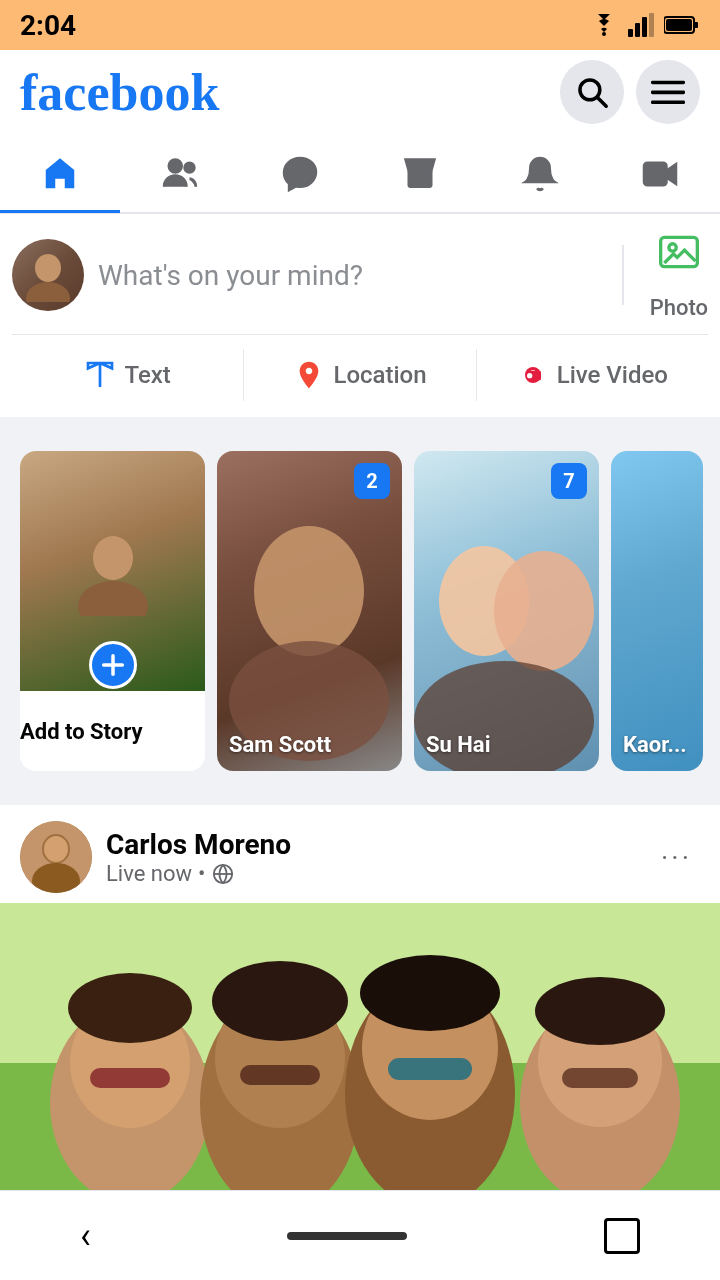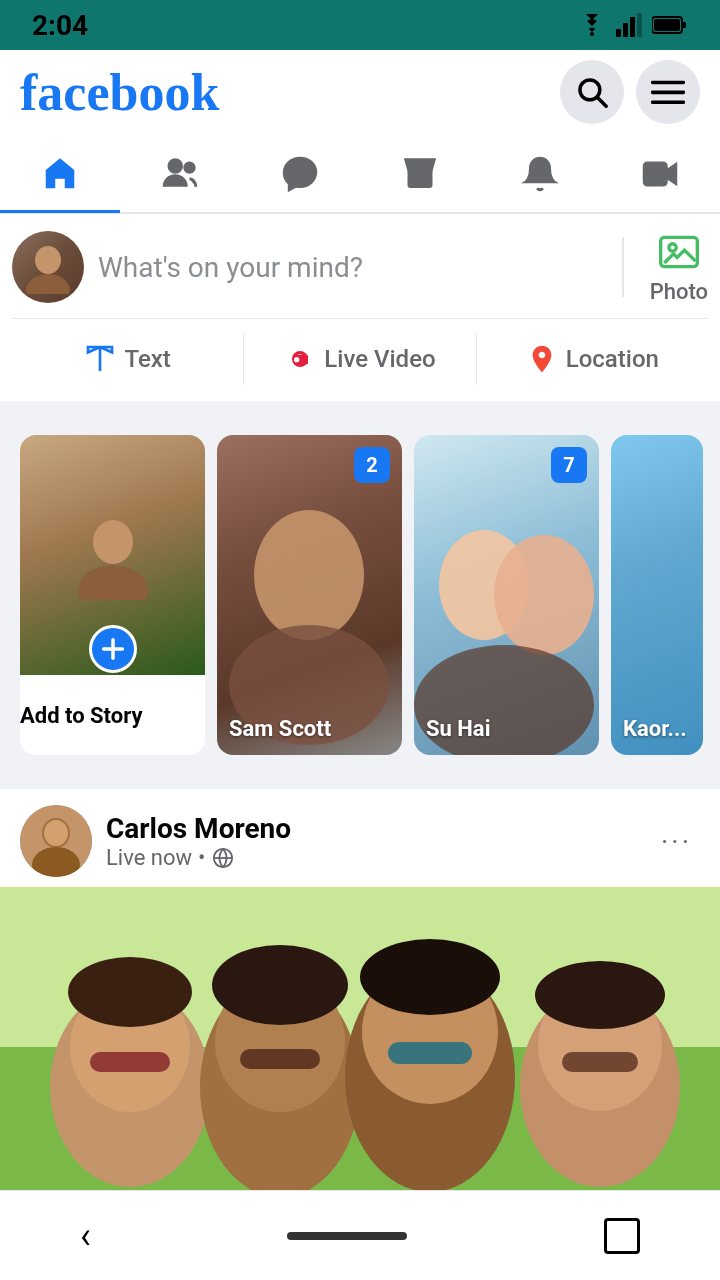--- a/index.html
+++ b/index.html
@@ -7,25 +7,25 @@
     body {
       width: 720px;
       min-height: 1280px;
       background: #f0f2f5;
       font-family: -apple-system, BlinkMacSystemFont, 'Segoe UI', Roboto, Helvetica, Arial, sans-serif;
       overflow-x: hidden;
     }
 
     
     .status-bar {
-      background: #0f766e;
+      background: #fdba74;
       display: flex;
       justify-content: space-between;
       align-items: center;
-      padding: 8px 32px;
+      padding: 8px 20px;
       height: 50px;
     }
     .status-time {
       font-size: 28px;
       font-weight: 700;
       color: #000;
     }
     .status-icons {
       display: flex;
       align-items: center;
@@ -134,21 +134,21 @@
     .post-divider {
       width: 2px;
       height: 60px;
       background: #e4e6eb;
       margin: 0 12px;
     }
     .photo-btn {
       display: flex;
       flex-direction: column;
       align-items: center;
-      gap: 5px;
+      gap: 21px;
       cursor: pointer;
     }
     .photo-btn-text {
       font-size: 22px;
       color: #65676b;
       font-weight: 500;
     }
 
     .post-actions {
       display: flex;
@@ -452,33 +452,33 @@
     </div>
   </div>
   <div class="post-actions">
     <div class="post-action-btn">
       <svg width="30" height="30" viewBox="0 0 24 24" fill="none" stroke="#1877f2" stroke-width="2">
         <path d="M12 3H3v4l9-4m0 0h9v4l-9-4m0 0v18"></path>
       </svg>
       <span>Text</span>
     </div>
     <div class="post-action-btn">
+      <svg width="30" height="30" viewBox="0 0 24 24" fill="#f44936">
+        <path d="M12 2C8.1 2 5 5.1 5 9c0 5.3 7 13 7 13s7-7.7 7-13c0-3.9-3.1-7-7-7zm0 9.5c-1.4 0-2.5-1.1-2.5-2.5S10.6 6.5 12 6.5s2.5 1.1 2.5 2.5S13.4 11.5 12 11.5z"></path>
+      </svg>
+      <span>Location</span>
+    </div>
+    <div class="post-action-btn">
       <svg width="30" height="30" viewBox="0 0 24 24" fill="none">
         <circle cx="12" cy="12" r="6" fill="#e41e3f"></circle>
         <circle cx="12" cy="12" r="3.5" fill="white"></circle>
         <rect x="8" y="9" width="10" height="7" rx="1" fill="#e41e3f"></rect>
         <circle cx="9.5" cy="12.5" r="2" fill="white"></circle>
       </svg>
       <span>Live Video</span>
-    </div>
-    <div class="post-action-btn">
-      <svg width="30" height="30" viewBox="0 0 24 24" fill="#f44936">
-        <path d="M12 2C8.1 2 5 5.1 5 9c0 5.3 7 13 7 13s7-7.7 7-13c0-3.9-3.1-7-7-7zm0 9.5c-1.4 0-2.5-1.1-2.5-2.5S10.6 6.5 12 6.5s2.5 1.1 2.5 2.5S13.4 11.5 12 11.5z"></path>
-      </svg>
-      <span>Location</span>
     </div>
   </div>
 </div>
 
 <div style="height:10px; background:#f0f2f5;"></div>
 
 <div class="stories-section">
   <div class="stories-row">
 
     <div class="story-card" style="background:white;">

